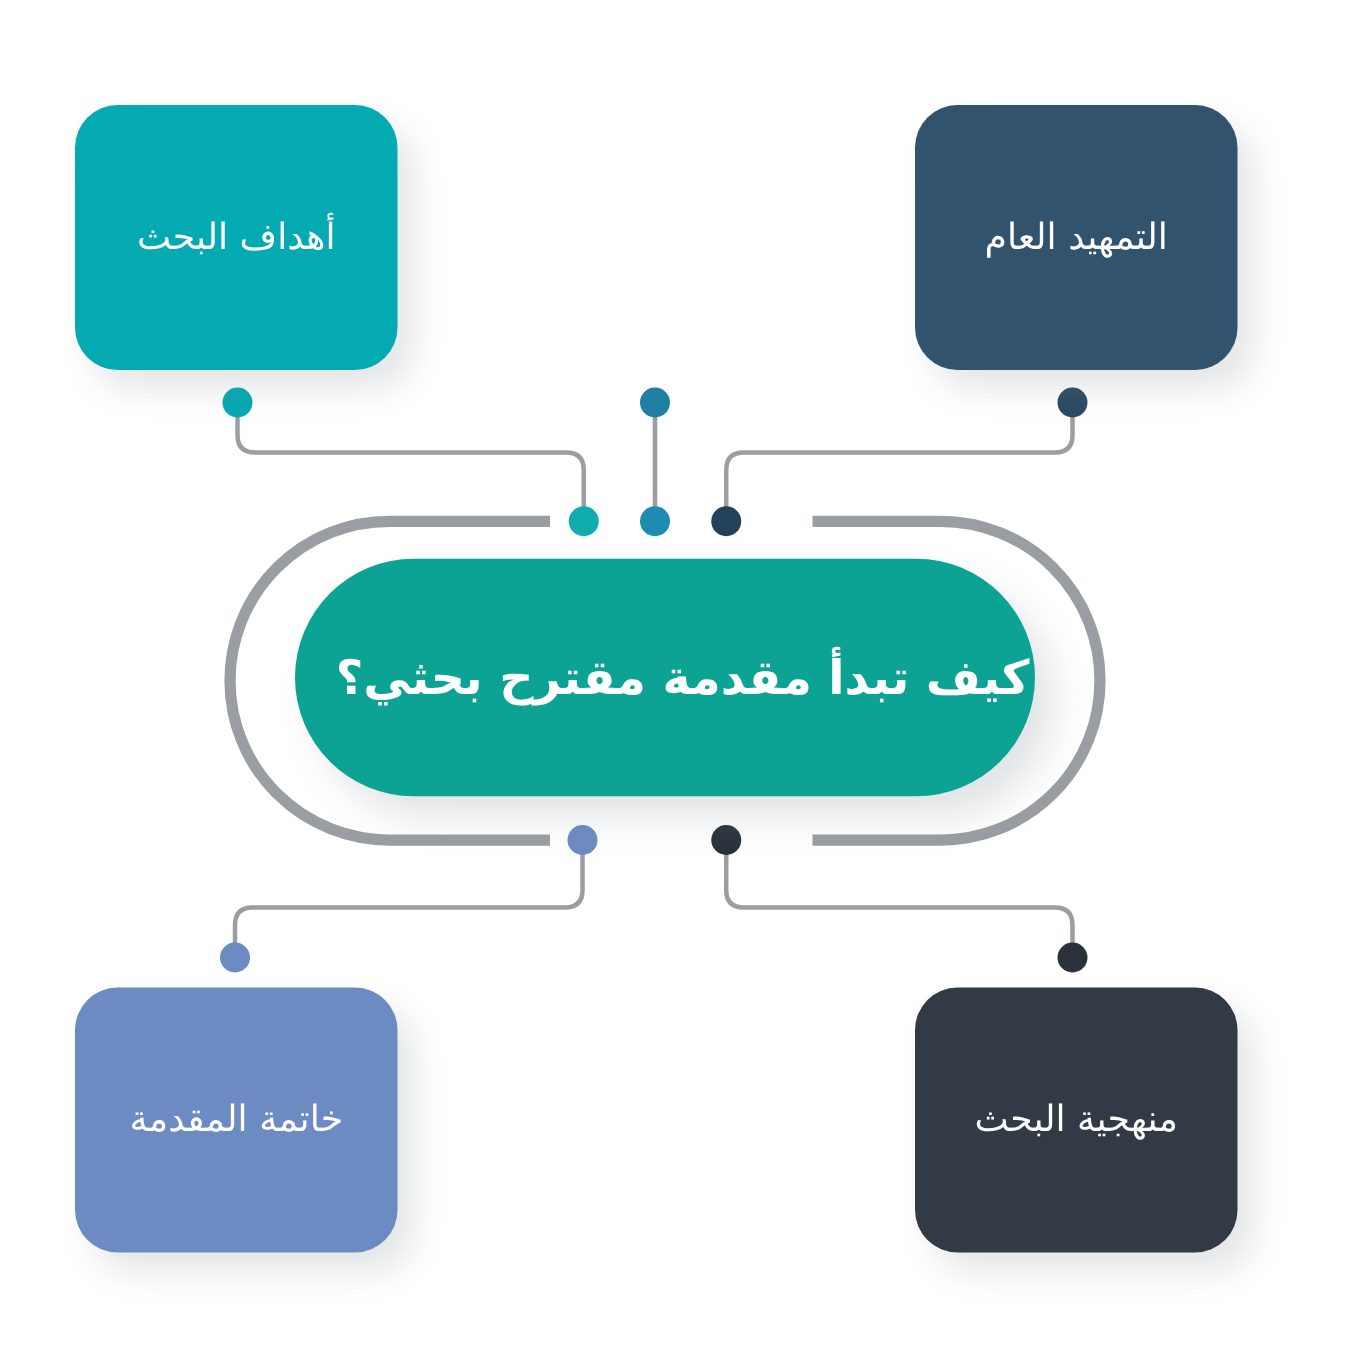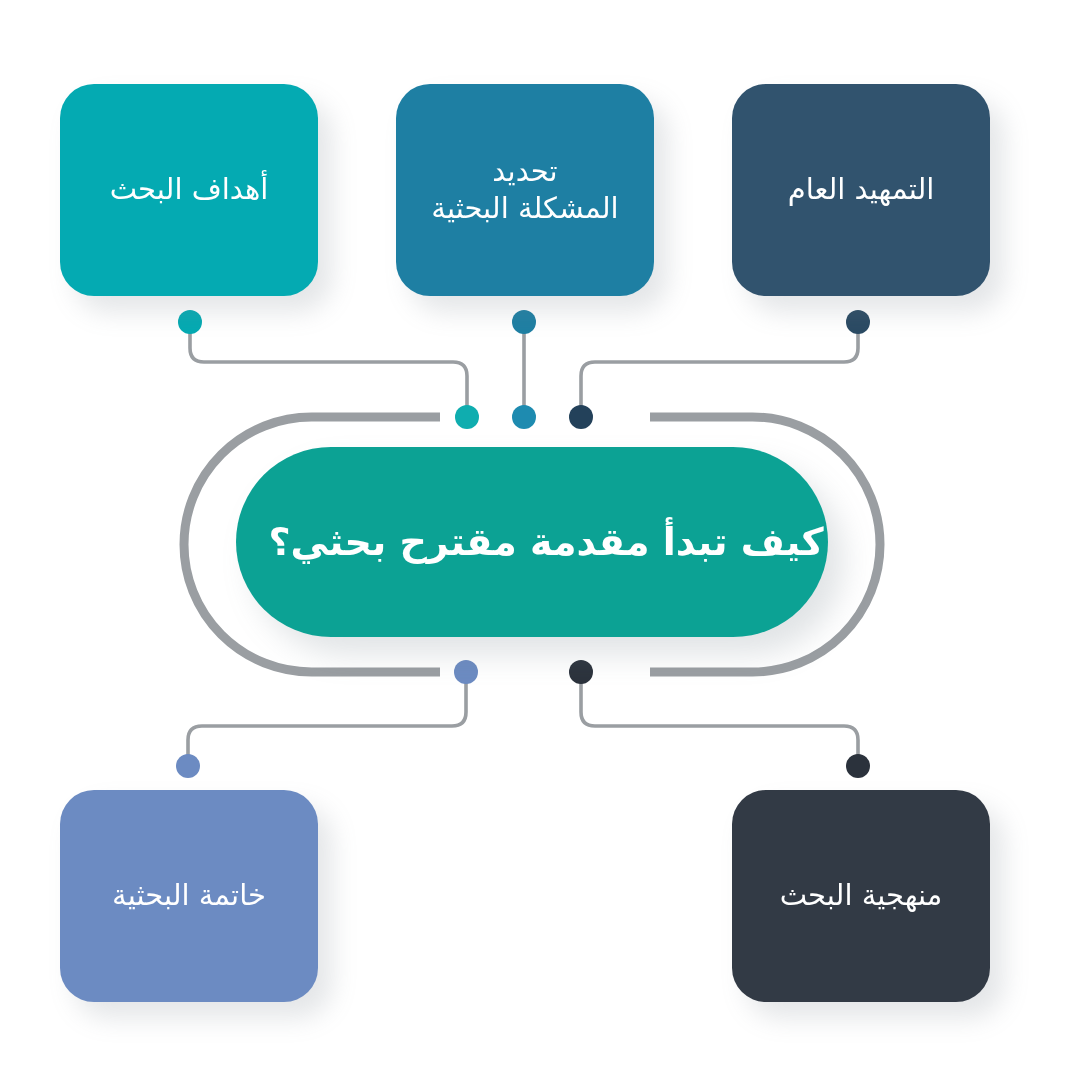--- a/index.html
+++ b/index.html
@@ -125,31 +125,27 @@
     <circle cx="188" cy="766" r="12" fill="#6C8BC2"></circle>
 
     <circle cx="581" cy="672" r="12" fill="#2B323C"></circle>
     <circle cx="858" cy="766" r="12" fill="#2B323C"></circle>
   </svg>
 
   <div class="node" id="node-0" style="background: rgb(4, 170, 178);">
     <span class="node-label">أهداف البحث</span>
   </div>
 
-  <div class="node" id="node-1" style="background: rgb(30, 127, 163);">
-    <span class="node-label">تحديد
-المشكلة البحثية</span>
-  </div>
 
   <div class="node" id="node-2" style="background: rgb(49, 83, 110);">
     <span class="node-label">التمهيد العام</span>
   </div>
 
   <div class="node" id="node-3" style="background: rgb(108, 139, 194);">
-    <span class="node-label">خاتمة البحثية</span>
+    <span class="node-label">خاتمة المقدمة</span>
   </div>
 
   <div class="node" id="node-4" style="background: rgb(50, 58, 69);">
     <span class="node-label">منهجية البحث</span>
   </div>
 
   <div id="center-pill" style="background: rgb(12, 162, 148);">
     <span class="center-label">كيف تبدأ مقدمة مقترح بحثي؟</span>
   </div>
 

